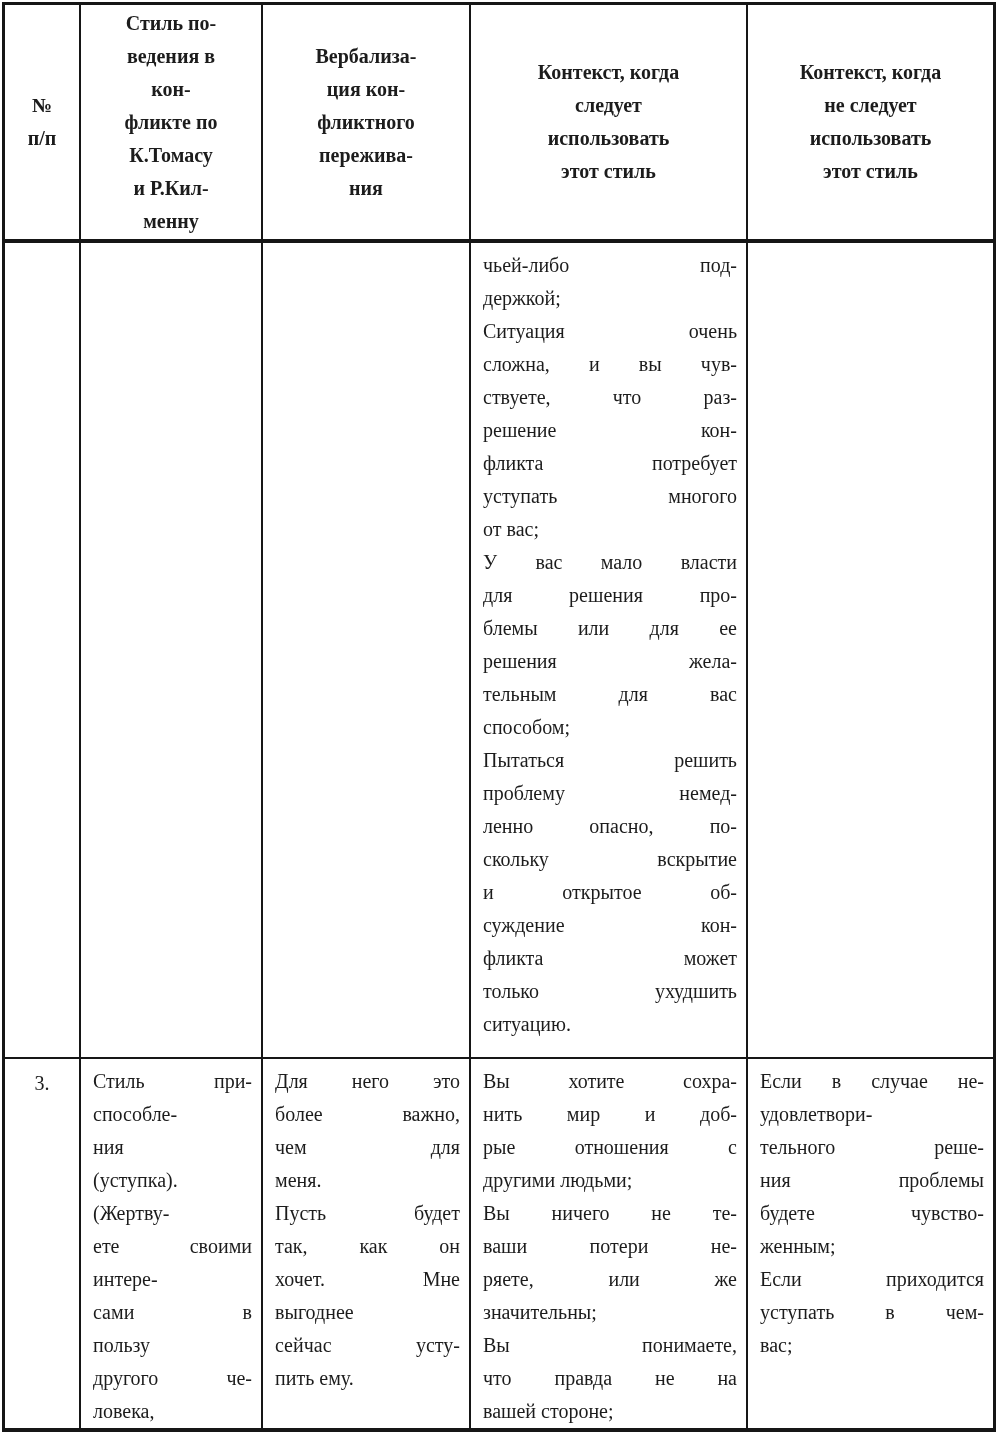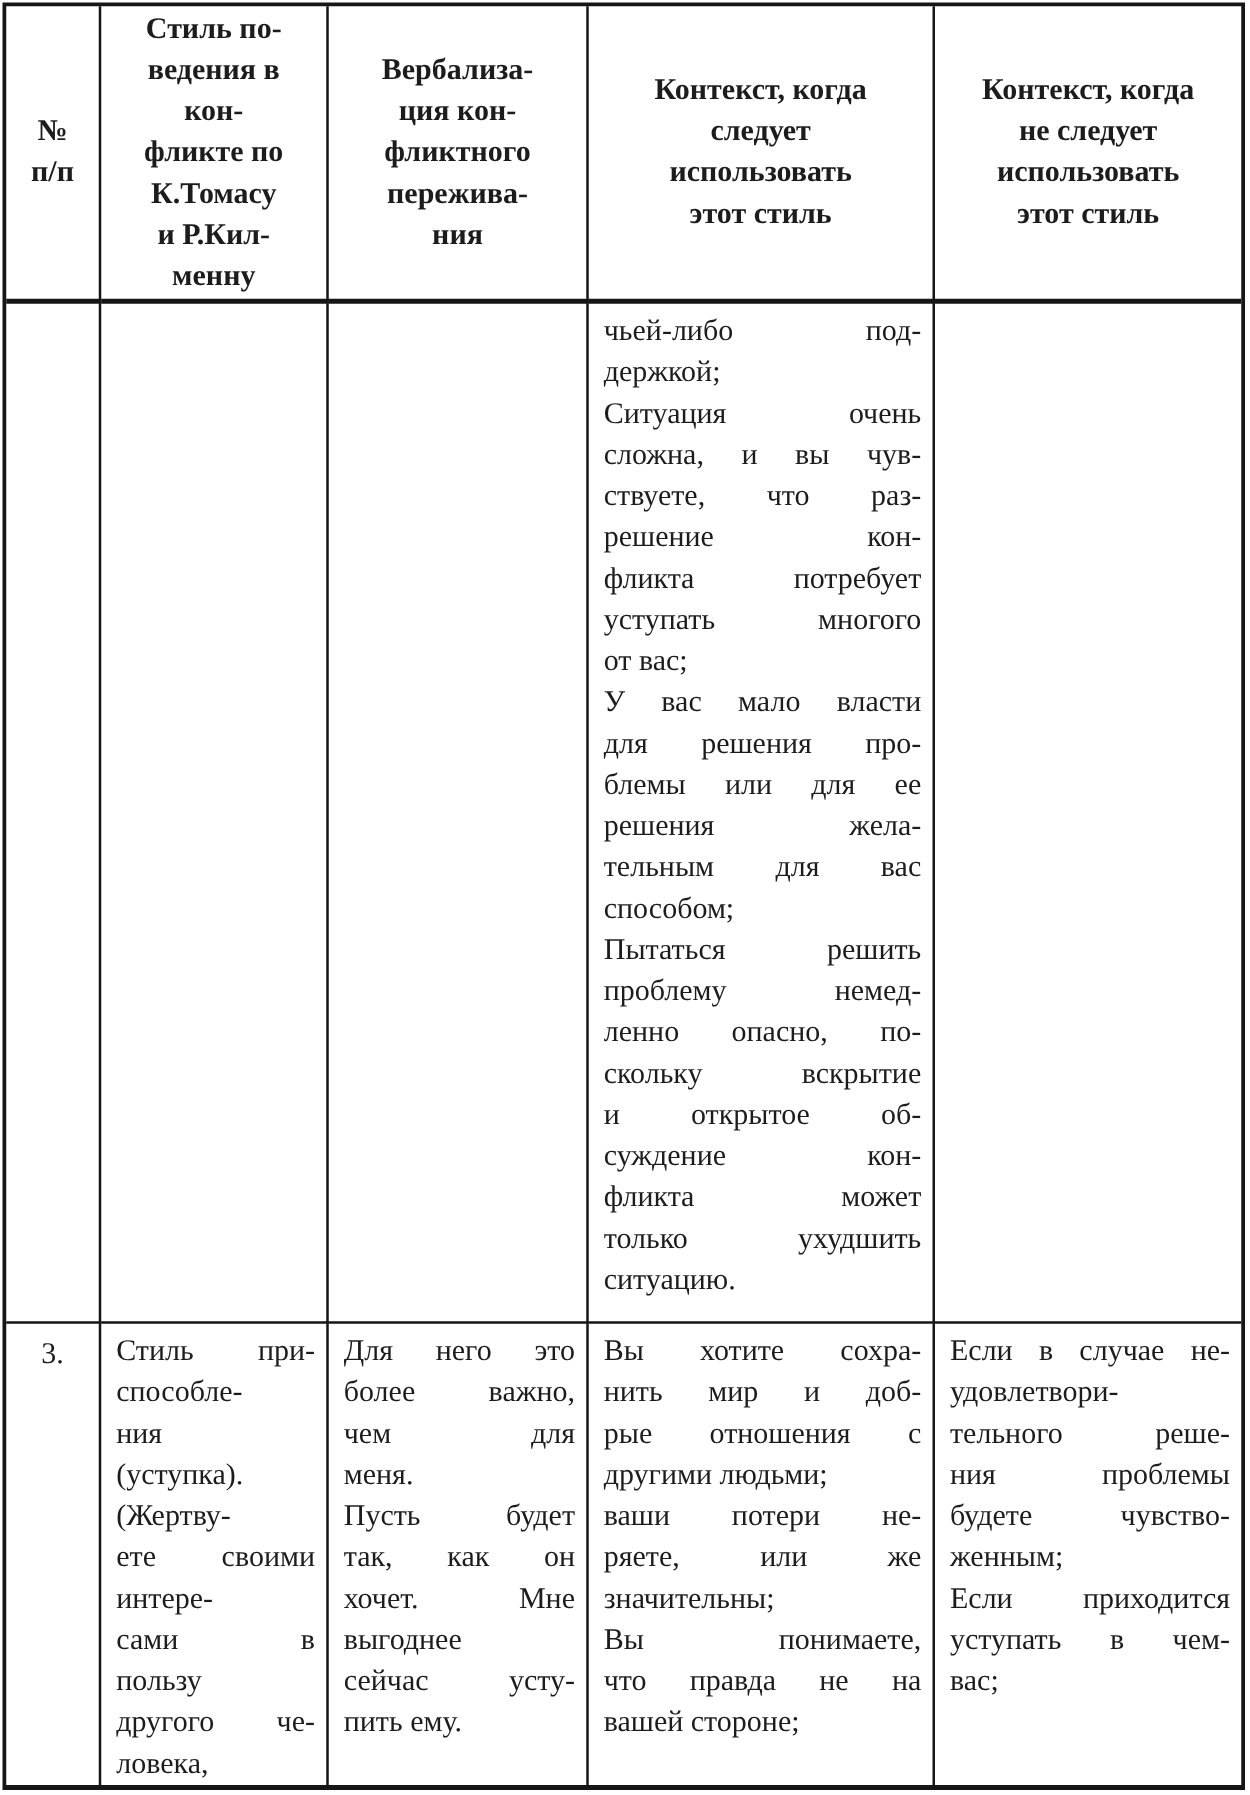--- a/index.html
+++ b/index.html
@@ -24,21 +24,21 @@
     display: grid;
     grid-template-columns: 76px 182px 208px 277px auto;
     grid-template-rows: 238px 816px auto;
     background: #ffffff;
   }
   .c {
     box-sizing: border-box;
     border-right: 2px solid #161616;
     border-bottom: 2px solid #161616;
     overflow: hidden;
-    font-size: 24px;
+    font-size: 20px;
     line-height: 33px;
   }
   .c.lastcol { border-right: none; }
   .c.lastrow { border-bottom: none; }
   .hc {
     border-bottom-width: 4px;
     font-weight: bold;
     display: flex;
     flex-direction: column;
     justify-content: center;
@@ -145,20 +145,21 @@
         <div class="ln j">хочет. Мне</div>
         <div class="ln j">выгоднее</div>
         <div class="ln j">сейчас усту-</div>
         <div class="ln">пить ему.</div>
       </div>
     <div class="c bc lastrow">
         <div class="ln j">Вы хотите сохра-</div>
         <div class="ln j">нить мир и доб-</div>
         <div class="ln j">рые отношения с</div>
         <div class="ln">другими людьми;</div>
+        <div class="ln j">Вы ничего не те-</div>
         <div class="ln j">ваши потери не-</div>
         <div class="ln j">ряете, или же</div>
         <div class="ln">значительны;</div>
         <div class="ln j">Вы понимаете,</div>
         <div class="ln j">что правда не на</div>
         <div class="ln">вашей стороне;</div>
       </div>
     <div class="c bc lastcol lastrow">
         <div class="ln j">Если в случае не-</div>
         <div class="ln j">удовлетвори-</div>

